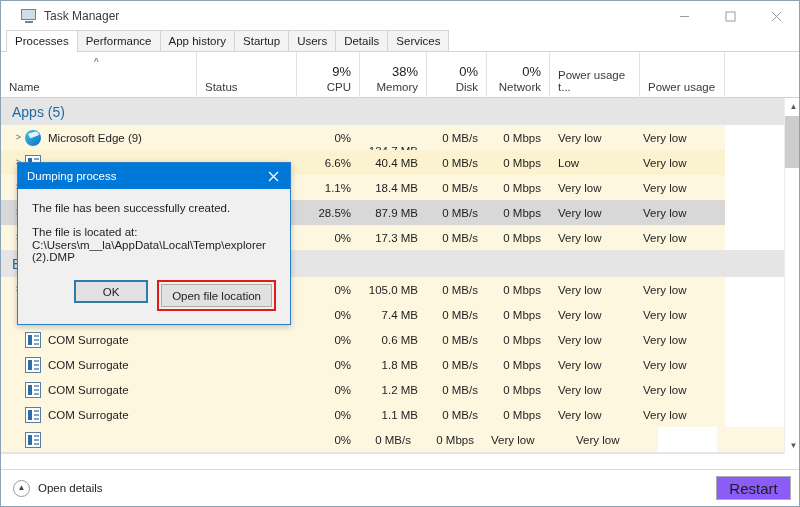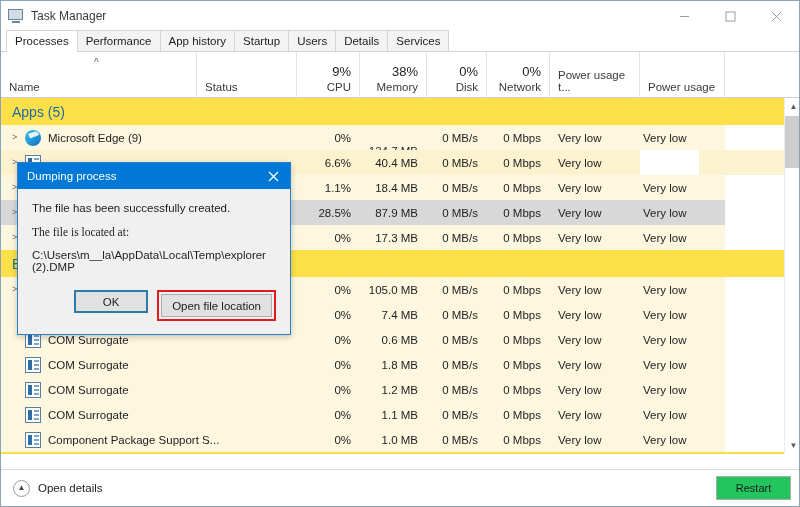--- a/index.html
+++ b/index.html
@@ -14,21 +14,21 @@
     width: 800px; height: 507px;
     background: #ffffff;
     border: 1px solid #8ba3b5;
   }
 
   
   .titlebar {
     height: 30px;
     display: flex; align-items: center;
     background: #ffffff;
-    padding-left: 7px;
+    padding-left: 20px;
   }
   .app-icon {
     width: 16px; height: 14px;
     position: relative;
     margin-right: 7px;
     flex: 0 0 auto;
   }
   .app-icon .scr {
     position: absolute; left: 0; top: 0;
     width: 15px; height: 11px;
@@ -127,22 +127,23 @@
     left: 93px; top: 6px;
     font-size: 10px; color: #5a5a5a;
     line-height: 10px;
   }
 
   
   .tablewrap {
     position: relative;
     height: 356px;
     overflow: hidden;
-    background: #fde047;
+    background: #e5e5e5;
     display: flex;
+    text-align: center;
   }
   .rows { position: relative; flex: 1 1 auto; }
   .grouprow {
     height: 27px;
     display: flex; align-items: center;
     padding-left: 11px;
     font-size: 14px; color: #1d6ba5;
   }
   .row {
     height: 25px;
@@ -248,23 +249,23 @@
     border: 1px solid #9a9a9a;
     border-radius: 50%;
     margin-right: 8px;
     display: flex; align-items: center; justify-content: center;
     font-size: 8px; color: #444;
     line-height: 8px;
   }
   .restart {
     margin-left: auto;
     min-width: 75px; height: 24px;
-    background: #22c55e;
+    background: #8b5cf6;
     border: 1px solid #adadad;
-    font-size: 11px; color: #1d1d1d;
+    font-size: 15px; color: #1d1d1d;
     display: flex; align-items: center; justify-content: center;
     padding: 0 12px;
   }
 
   
   .dialog {
     position: absolute;
     left: 16px; top: 161px;
     width: 274px;
     background: #f0f0f0;
@@ -288,21 +289,21 @@
     color: #ffffff;
   }
   .dlg-body {
     background: #f0f0f0;
     padding: 13px 5px 0 14px;
   }
   .dlg-line {
     font-size: 11.5px; color: #1d1d1d;
     margin-bottom: 12px;
   }
-  .dlg-line.tight { margin-bottom: 11px; font-family: Liberation Serif, serif; }
+  .dlg-line.tight { margin-bottom: 1px; }
   .dlg-line.path { margin-bottom: 0; }
   .dlg-actions {
     display: flex; justify-content: flex-end;
     gap: 9px;
     padding: 17px 14px 13px 14px;
     background: #f0f0f0;
   }
   .dlg-btn {
     min-width: 74px; height: 23px;
     background: #e1e1e1;
@@ -423,20 +424,21 @@
           <div class="cell name" style="width: 196px;">
             <span class="chev">&gt;</span>
             <span class="picon generic"></span>
             <span class="pname"></span>
           </div>
           <div class="cell textual" style="width: 100px;"></div>
           <div class="cell numeric" style="width: 63px;">6.6%</div>
           <div class="cell numeric" style="width: 67px;">40.4 MB</div>
           <div class="cell numeric" style="width: 60px;">0 MB/s</div>
           <div class="cell numeric" style="width: 63px;">0 Mbps</div>
+          <div class="cell textual" style="width: 85px;">Low</div>
           <div class="cell textual" style="width: 90px;">Very low</div>
           <div class="cell" style="width: 59px; background: rgb(255, 255, 255);"></div>
         </div>
         <div class="row tint-a">
           <div class="cell name" style="width: 196px;">
             <span class="chev">&gt;</span>
             <span class="picon generic"></span>
             <span class="pname"></span>
           </div>
           <div class="cell textual" style="width: 100px;"></div>
@@ -568,25 +570,23 @@
           <div class="cell numeric" style="width: 60px;">0 MB/s</div>
           <div class="cell numeric" style="width: 63px;">0 Mbps</div>
           <div class="cell textual" style="width: 85px;">Very low</div>
           <div class="cell textual" style="width: 90px;">Very low</div>
           <div class="cell" style="width: 59px; background: rgb(255, 255, 255);"></div>
         </div>
         <div class="row tint-a">
           <div class="cell name" style="width: 196px;">
             <span class="chev empty">&nbsp;</span>
             <span class="picon generic"></span>
-            <span class="pname">Component Package Support S...</span>
-          </div>
-          <div class="cell textual" style="width: 100px;"></div>
-          <div class="cell numeric" style="width: 63px;">0%</div>
-          <div class="cell numeric" style="width: 67px;">1.0 MB</div>
+          </div>
+          <div class="cell textual" style="width: 100px;"></div>
+          <div class="cell numeric" style="width: 63px;">0%</div>
           <div class="cell numeric" style="width: 60px;">0 MB/s</div>
           <div class="cell numeric" style="width: 63px;">0 Mbps</div>
           <div class="cell textual" style="width: 85px;">Very low</div>
           <div class="cell textual" style="width: 90px;">Very low</div>
           <div class="cell" style="width: 59px; background: rgb(255, 255, 255);"></div>
         </div>
       </div>
     <div class="vscroll">
       <div class="arrow">▲</div>
       <div class="thumb"></div>

